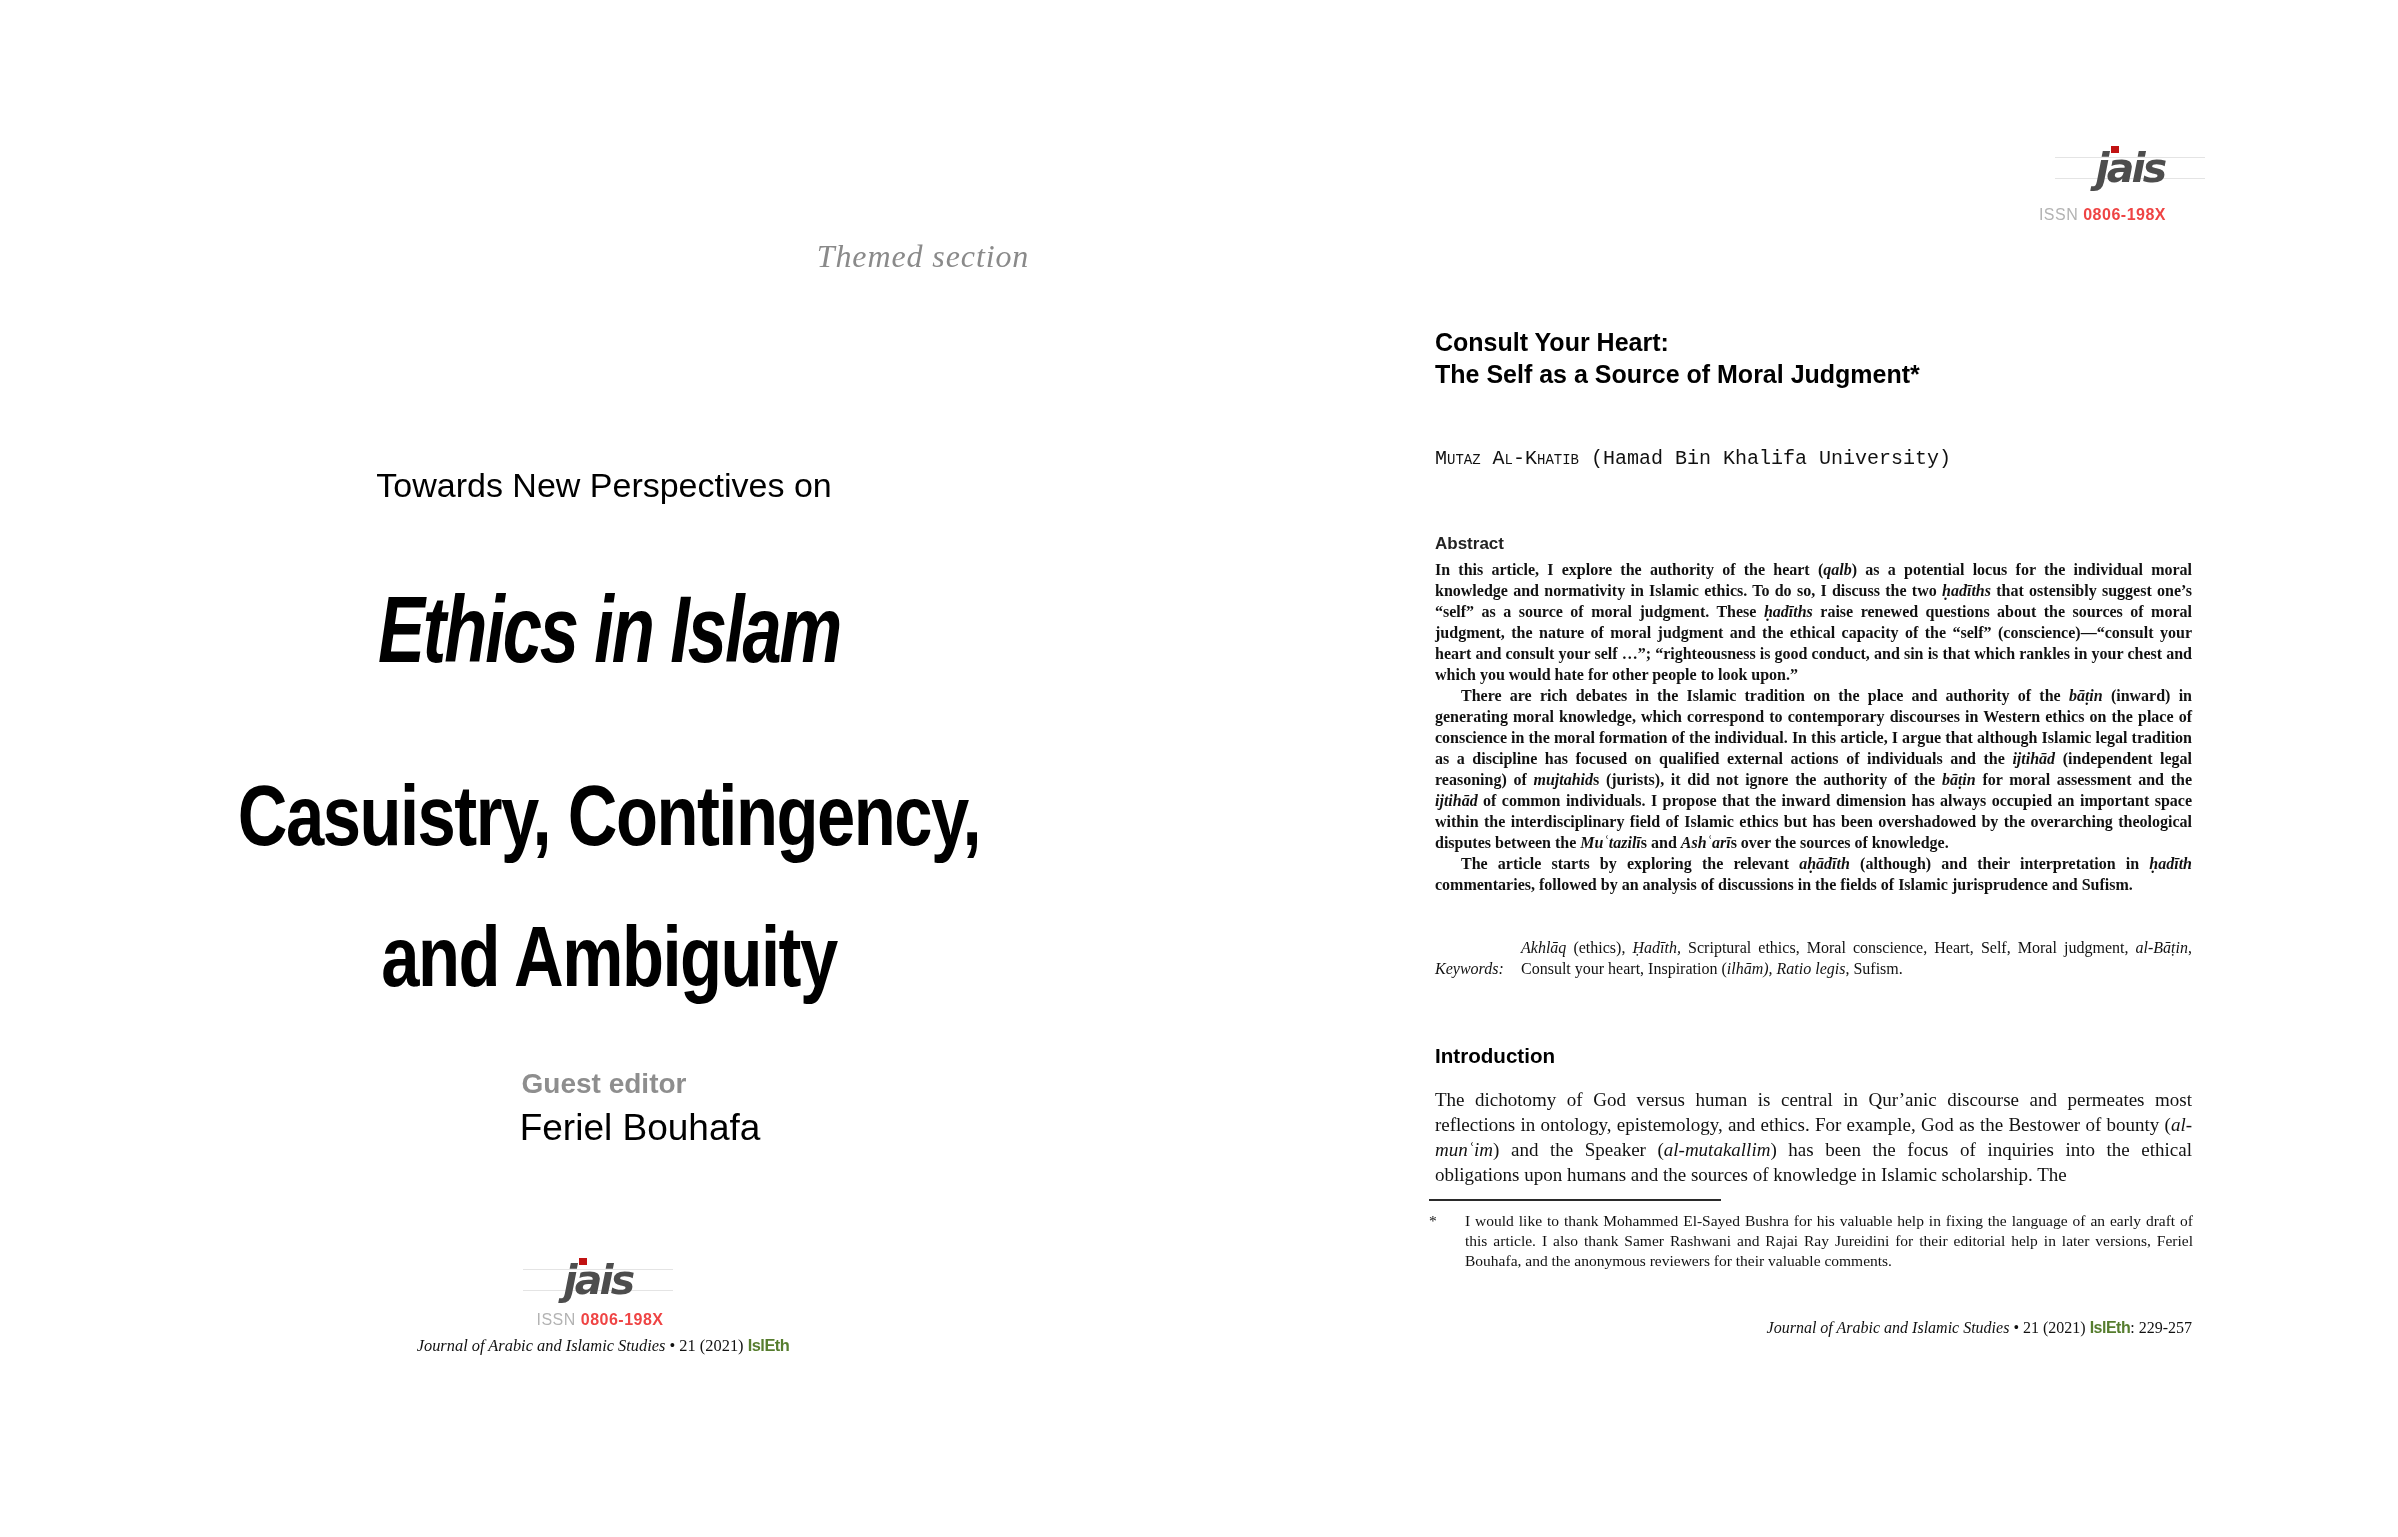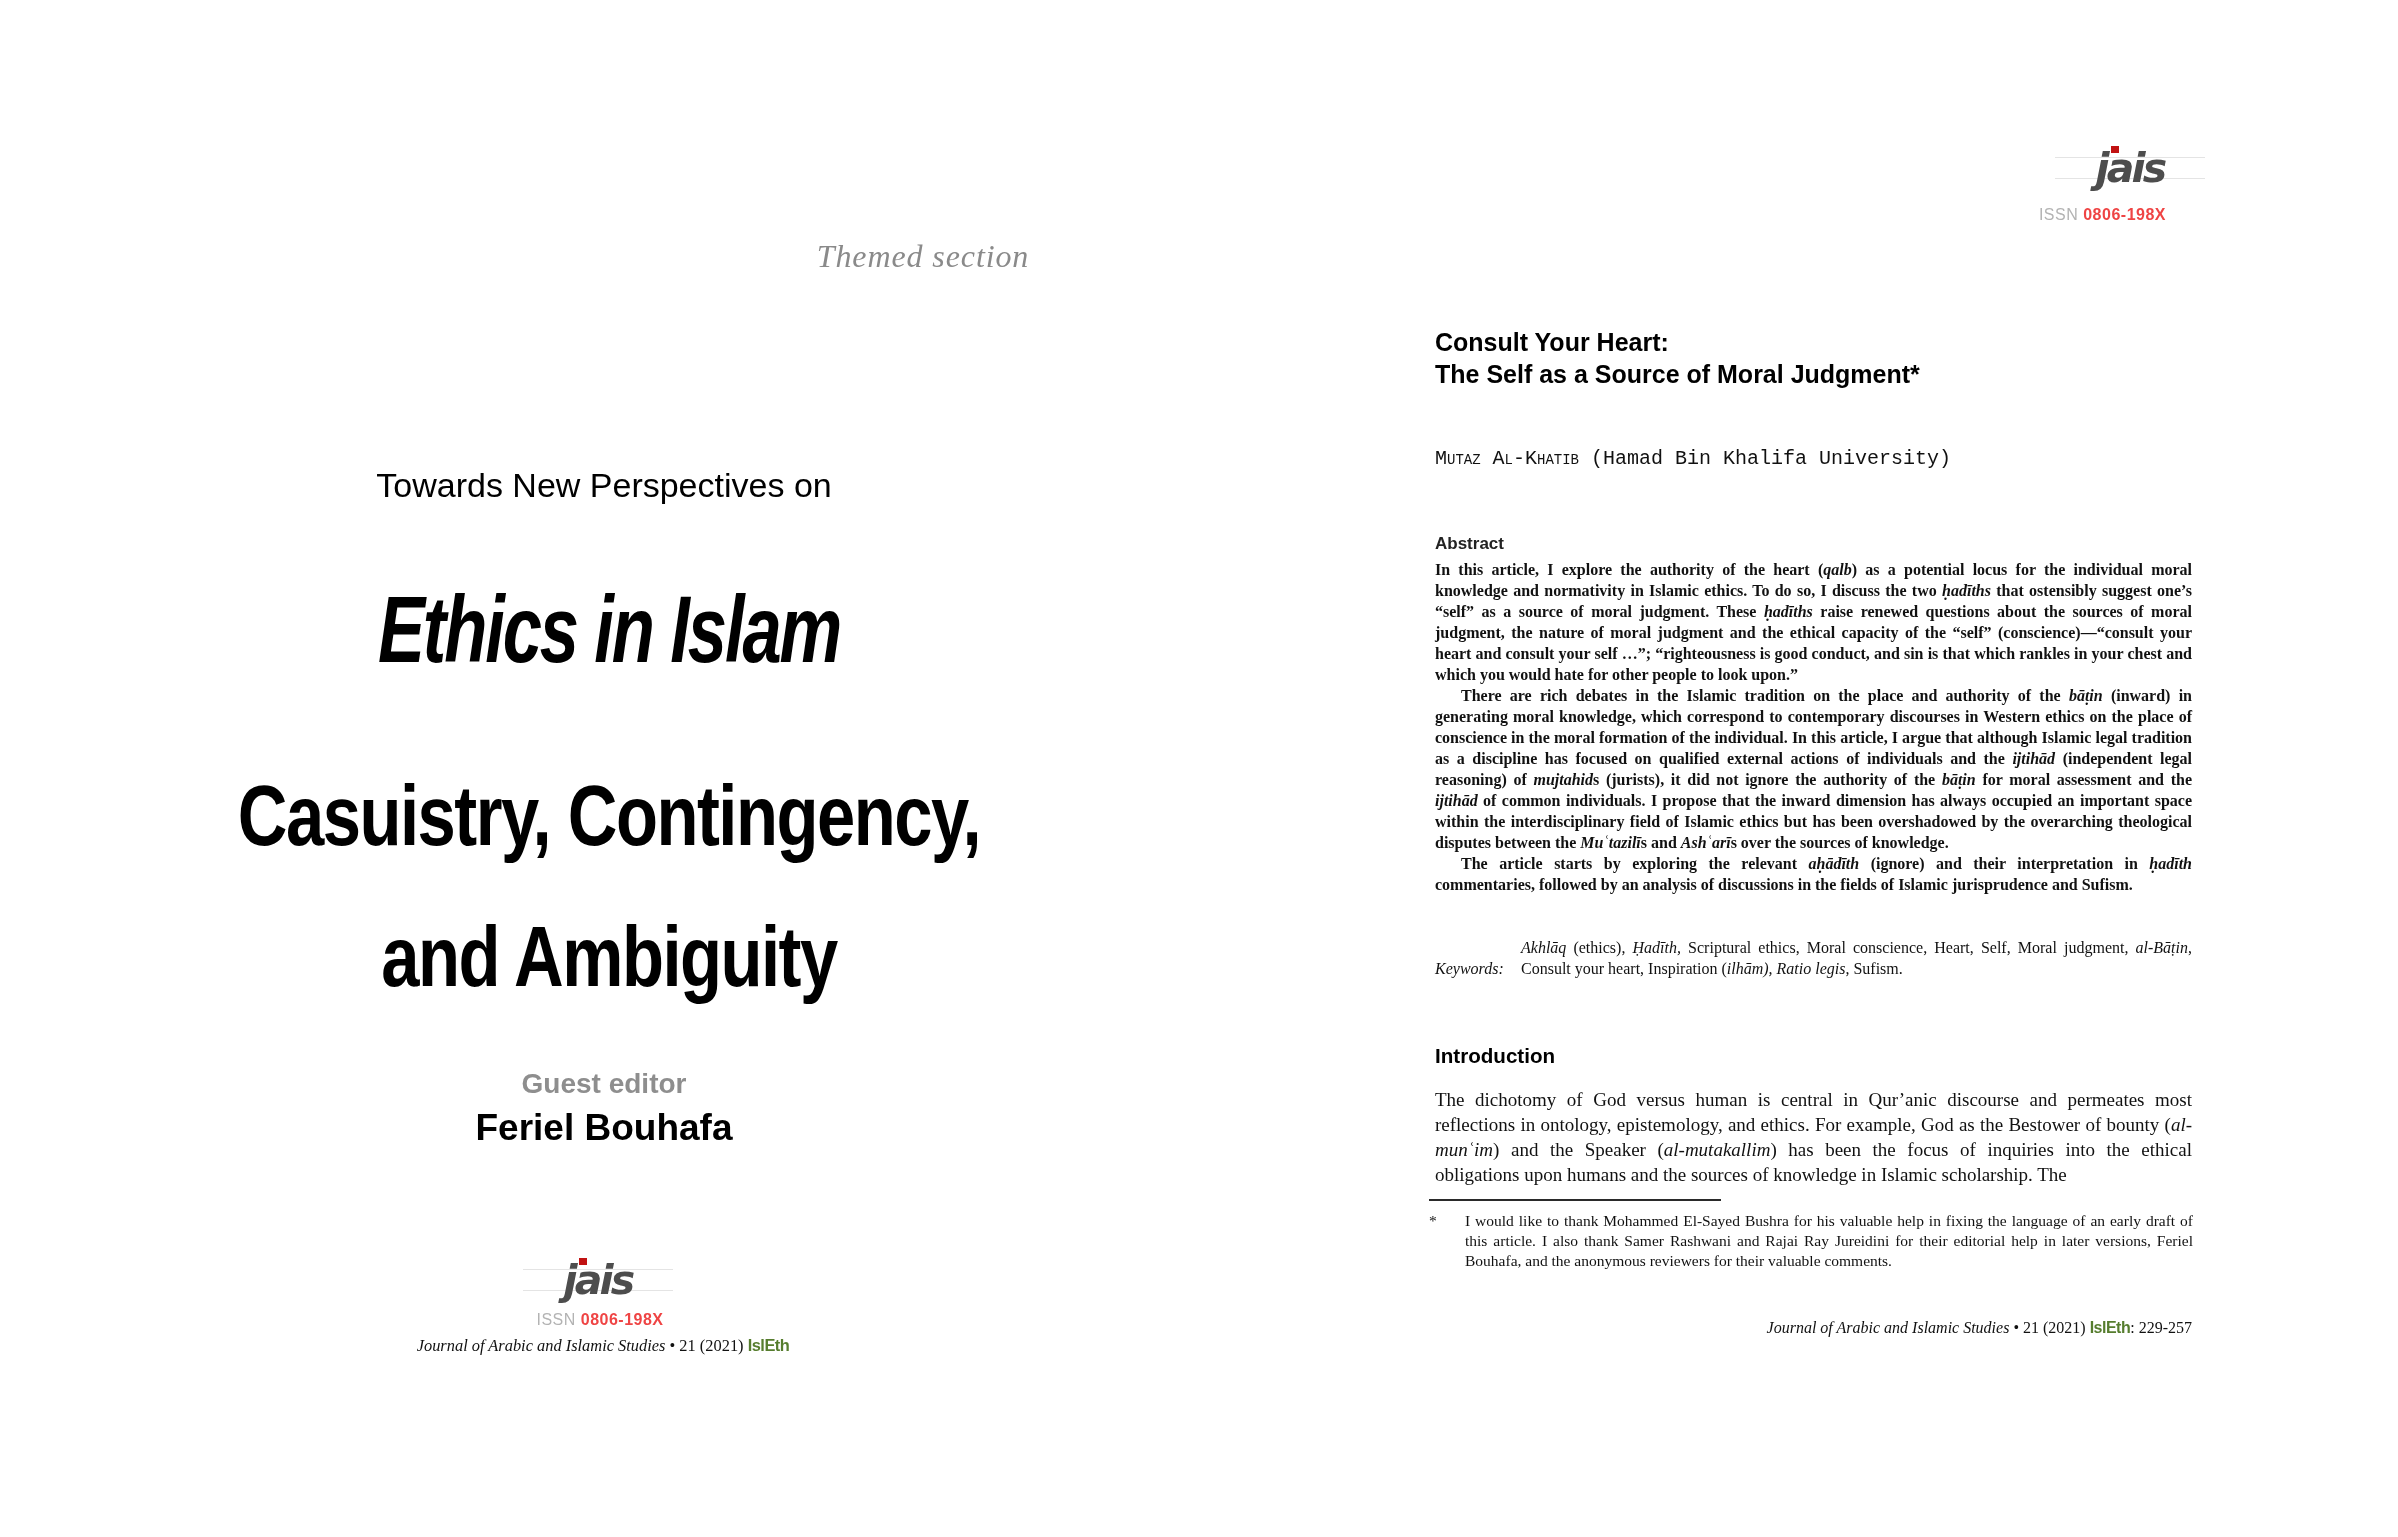--- a/index.html
+++ b/index.html
@@ -21,21 +21,21 @@
   .series-title{font-size:34px;color:#000;white-space:nowrap;}
   .ethics-title{
     font-size:94px;font-weight:bold;font-style:italic;letter-spacing:-2.8px;
     white-space:nowrap;transform:translateX(-50%) scaleX(0.75);transform-origin:center top;color:#000;
   }
   .subtitle{
     font-size:86px;font-weight:bold;letter-spacing:-1.9px;line-height:141px;
     white-space:nowrap;text-align:center;transform:translateX(-50%) scaleX(0.8);transform-origin:center top;color:#000;
   }
   .guest-label{font-size:28px;font-weight:bold;color:#8e8e8e;white-space:nowrap;}
-  .guest-name{font-size:37px;font-weight:bold;color:#000;white-space:nowrap;}
+  .guest-name{font-size:37px;font-weight:normal;color:#000;white-space:nowrap;margin-left:36px;}
 
   
   .jais-logo{width:150px;height:60px;}
   .jais-logo .guide{position:absolute;left:0;right:0;height:0.9px;background:#e4e4e4;}
   .jais-logo .guide.g1{top:16px;}
   .jais-logo .guide.g2{top:37px;}
   .jais-logo .word{
     position:absolute;left:0;top:0;width:100%;text-align:center;
     font-family:"DejaVu Sans",sans-serif;font-weight:bold;font-style:italic;
     font-size:41px;line-height:54px;color:#4d4d4d;letter-spacing:-2.8px;
@@ -115,21 +115,21 @@
   <div>The Self as a Source of Moral Judgment*</div>
 </div>
 
 <div class="abs author-line" style="left:1435px;top:447px;font-family:Liberation Mono, monospace;"><span class="sc">Mutaz Al-Khatib</span><span> (Hamad Bin Khalifa University)</span></div>
 
 <div class="abs section-label sans" style="left:1435px;top:534px;">Abstract</div>
 
 <div class="abs abstract-body" style="left:1435px;top:559px;font-weight:bold;">
   <p><span>In this article, I explore the authority of the heart (</span><span class="i">qalb</span><span>) as a potential locus for the individual moral knowledge and normativity in Islamic ethics. To do so, I discuss the two </span><span class="i">ḥadīths</span><span> that ostensibly suggest one’s “self” as a source of moral judgment. These </span><span class="i">ḥadīths</span><span> raise renewed questions about the sources of moral judgment, the nature of moral judgment and the ethical capacity of the “self” (conscience)—“consult your heart and consult your self …”; “righteousness is good conduct, and sin is that which rankles in your chest and which you would hate for other people to look upon.”</span></p>
   <p class="indent"><span>There are rich debates in the Islamic tradition on the place and authority of the </span><span class="i">bāṭin</span><span> (inward) in generating moral knowledge, which correspond to contemporary discourses in Western ethics on the place of conscience in the moral formation of the individual. In this article, I argue that although Islamic legal tradition as a discipline has focused on qualified external actions of individuals and the </span><span class="i">ijtihād</span><span> (independent legal reasoning) of </span><span class="i">mujtahid</span><span>s (jurists), it did not ignore the authority of the </span><span class="i">bāṭin</span><span> for moral assessment and the </span><span class="i">ijtihād</span><span> of common individuals. I propose that the inward dimension has always occupied an important space within the interdisciplinary field of Islamic ethics but has been overshadowed by the overarching theological disputes between the </span><span class="i">Muʿtazilī</span><span>s and </span><span class="i">Ashʿarī</span><span>s over the sources of knowledge.</span></p>
-  <p class="indent"><span>The article starts by exploring the relevant </span><span class="i">aḥādīth</span><span> (ignore) and their interpretation in </span><span class="i">ḥadīth</span><span> commentaries, followed by an analysis of discussions in the fields of Islamic jurisprudence and Sufism.</span></p>
+  <p class="indent"><span>The article starts by exploring the relevant </span><span class="i">aḥādīth</span><span> (although) and their interpretation in </span><span class="i">ḥadīth</span><span> commentaries, followed by an analysis of discussions in the fields of Islamic jurisprudence and Sufism.</span></p>
 </div>
 
 <div class="abs keywords-row" style="left:1435px;top:937px;">
   <div class="kw-label">Keywords:</div>
   <div class="kw-content"><span class="i">Akhlāq</span><span> (ethics), </span><span class="i">Ḥadīth,</span><span> Scriptural ethics, Moral conscience, Heart, Self, Moral judgment, </span><span class="i">al-Bāṭin</span><span>, Consult your heart, Inspiration (</span><span class="i">ilhām),</span><span> </span><span class="i">Ratio legis</span><span>, Sufism.</span></div>
 </div>
 
 <div class="abs intro-heading sans" style="left:1435px;top:1044px;">Introduction</div>
 
 <div class="abs intro-body" style="left:1435px;top:1087px;"><span>The dichotomy of God versus human is central in Qur’anic discourse and permeates most reflections in ontology, epistemology, and ethics. For example, God as the Bestower of bounty (</span><span class="i">al-munʿim</span><span>) and the Speaker (</span><span class="i">al-mutakallim</span><span>) has been the focus of inquiries into the ethical obligations upon humans and the sources of knowledge in Islamic scholarship. The</span></div>

